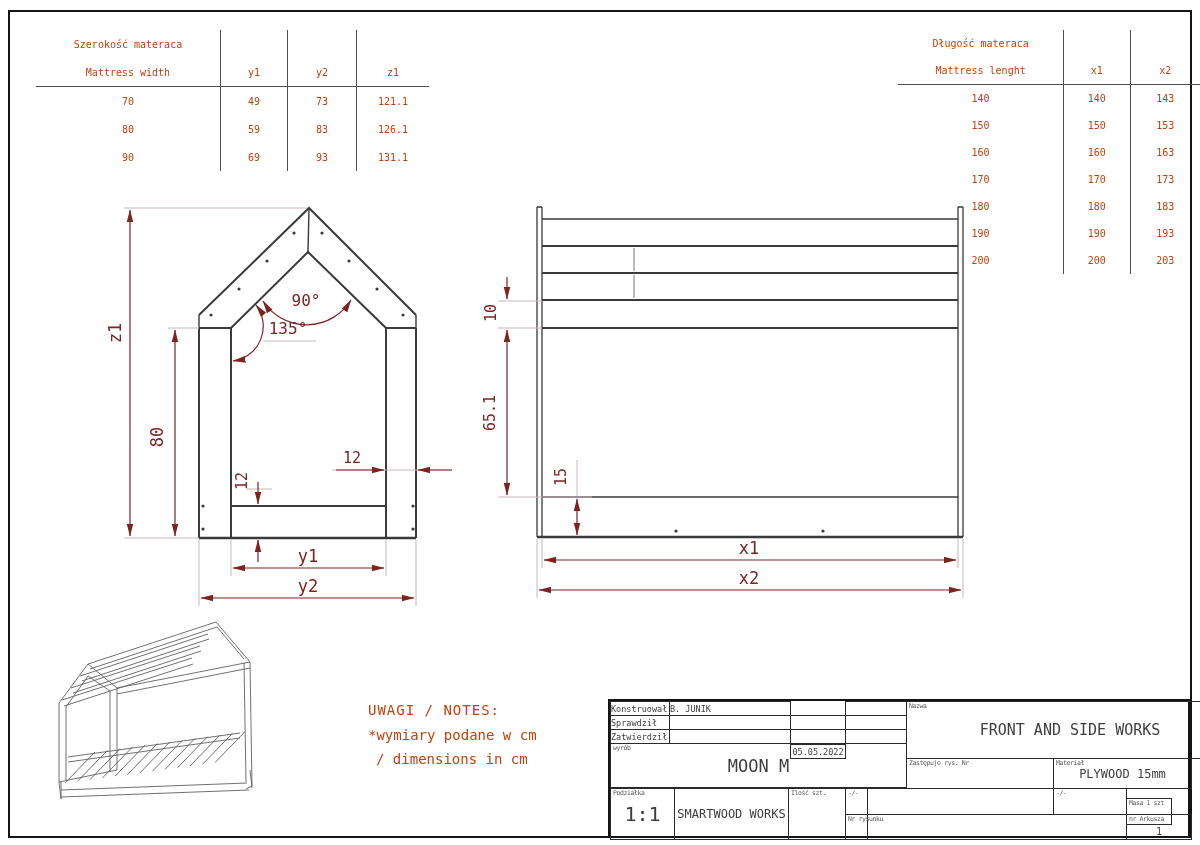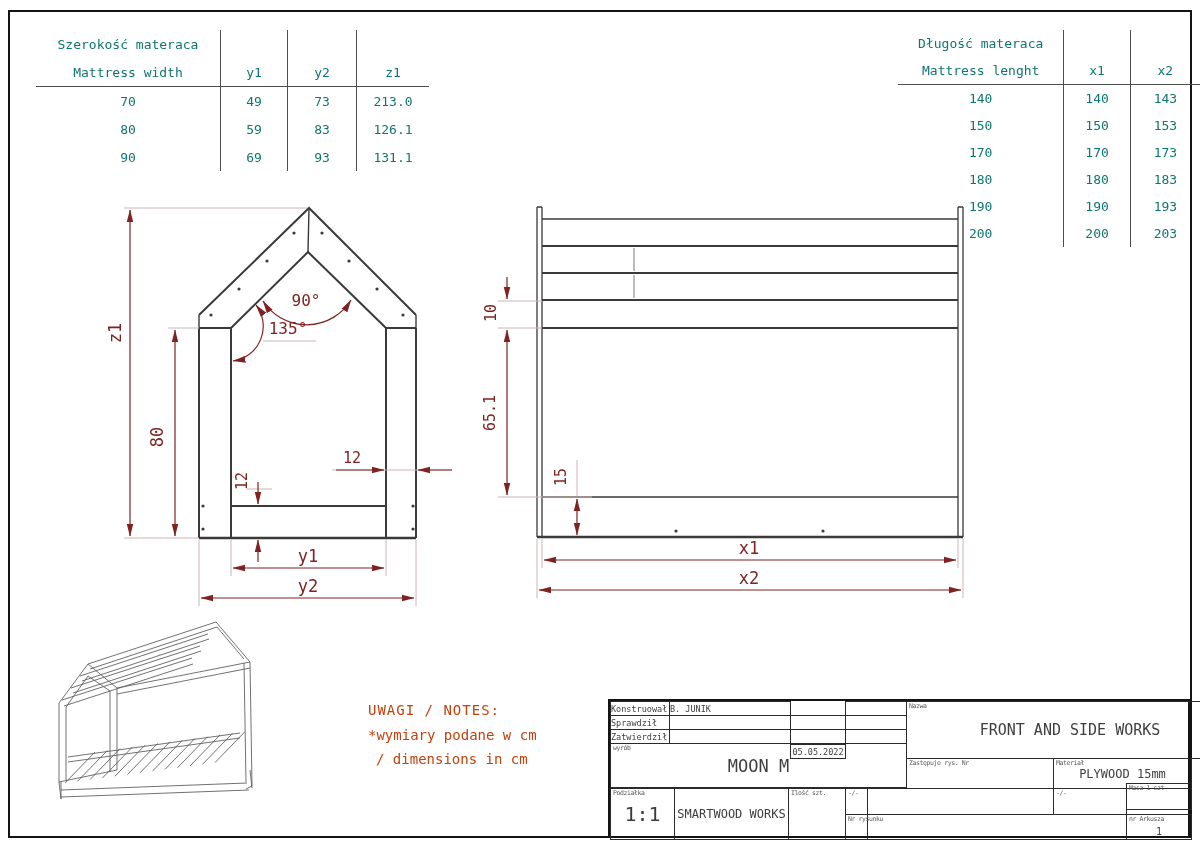--- a/index.html
+++ b/index.html
@@ -1,20 +1,20 @@
 <!DOCTYPE html>
 <html><head>
 <meta charset="utf-8">
 <style>
   html,body{margin:0;padding:0;background:#ffffff;}
   .sheet{position:relative;width:1200px;height:845px;background:#fff;overflow:hidden;
          font-family:"DejaVu Sans Mono","Liberation Mono",monospace;color:#3e3e3e;}
   .frame{position:absolute;left:8px;top:10px;width:1180px;height:824px;border:2px solid #141414;}
   
-  table.dim-table{position:absolute;border-collapse:collapse;font-size:13px;color:#0f766e;}
+  table.dim-table{position:absolute;border-collapse:collapse;font-size:10px;color:#c2410c;}
   table.dim-table td{padding:0 8px;text-align:center;vertical-align:middle;white-space:nowrap;}
   td.rowlab{text-align:right;padding-right:12px;}
   td.vline{border-left:1.5px solid #4d4d4d;}
   tr.hdr2 td{border-bottom:1.5px solid #4d4d4d;}
   #width-table td{height:28px;}
   #length-table td{height:27px;}
   
   .notes{position:absolute;left:368px;top:698px;font-size:14px;color:#c2410c;line-height:1.75;}
   .notes .h{letter-spacing:1px;}
   
@@ -45,21 +45,21 @@
     <tr class="hdr2">
       <td class="rowlab">Mattress width</td>
       <td class="vline">y1</td>
       <td class="vline">y2</td>
       <td class="vline">z1</td>
     </tr>
     <tr>
       <td class="rowlab">70</td>
       <td class="vline">49</td>
       <td class="vline">73</td>
-      <td class="vline">213.0</td>
+      <td class="vline">121.1</td>
     </tr>
     <tr>
       <td class="rowlab">80</td>
       <td class="vline">59</td>
       <td class="vline">83</td>
       <td class="vline">126.1</td>
     </tr>
     <tr>
       <td class="rowlab">90</td>
       <td class="vline">69</td>
@@ -83,20 +83,25 @@
     </tr>
     <tr>
           <td class="rowlab">140</td>
           <td class="vline">140</td>
           <td class="vline">143</td>
         </tr>
     <tr>
           <td class="rowlab">150</td>
           <td class="vline">150</td>
           <td class="vline">153</td>
+        </tr>
+    <tr>
+          <td class="rowlab">160</td>
+          <td class="vline">160</td>
+          <td class="vline">163</td>
         </tr>
     <tr>
           <td class="rowlab">170</td>
           <td class="vline">170</td>
           <td class="vline">173</td>
         </tr>
     <tr>
           <td class="rowlab">180</td>
           <td class="vline">180</td>
           <td class="vline">183</td>
@@ -312,21 +317,21 @@
     </div>
     <div class="cell" style="left:235px;top:87px;width:209px;height:27px;">
       <span class="lbl">-/-</span>
     </div>
     <div class="cell" style="left:443px;top:87px;width:74px;height:27px;">
       <span class="lbl">-/-</span>
     </div>
     <div class="cell" style="left:235px;top:113px;width:282px;height:26px;">
       <span class="lbl">Nr rysunku</span>
     </div>
-    <div class="cell" style="left:516px;top:82px;width:66px;height:27px;">
+    <div class="cell" style="left:516px;top:97px;width:46px;height:27px;">
       <span class="lbl">Masa 1 szt</span>
     </div>
     <div class="cell" style="left:516px;top:113px;width:66px;height:26px;">
       <span class="lbl">nr Arkusza</span>
       <div class="cv s10" style="padding-top:8px;">1</div>
     </div>
   </div>
 </div>
 
 </body></html>

